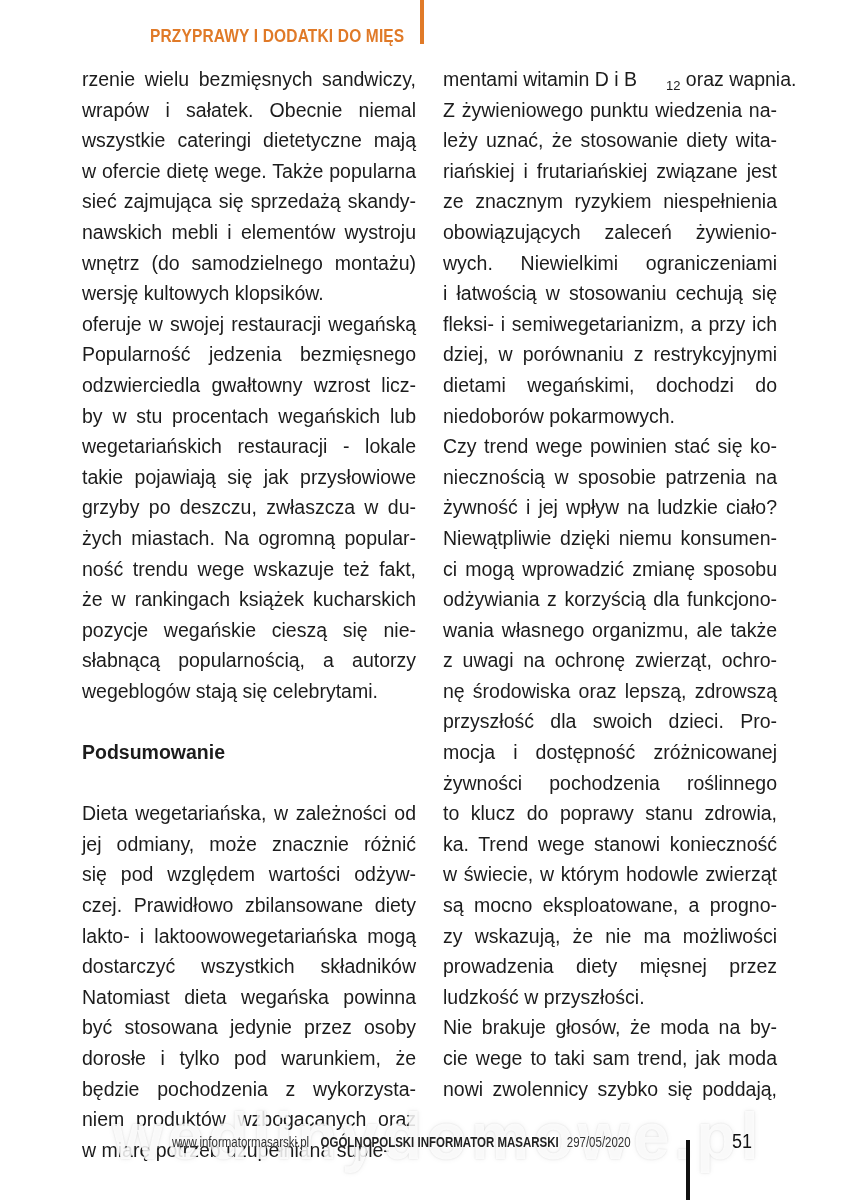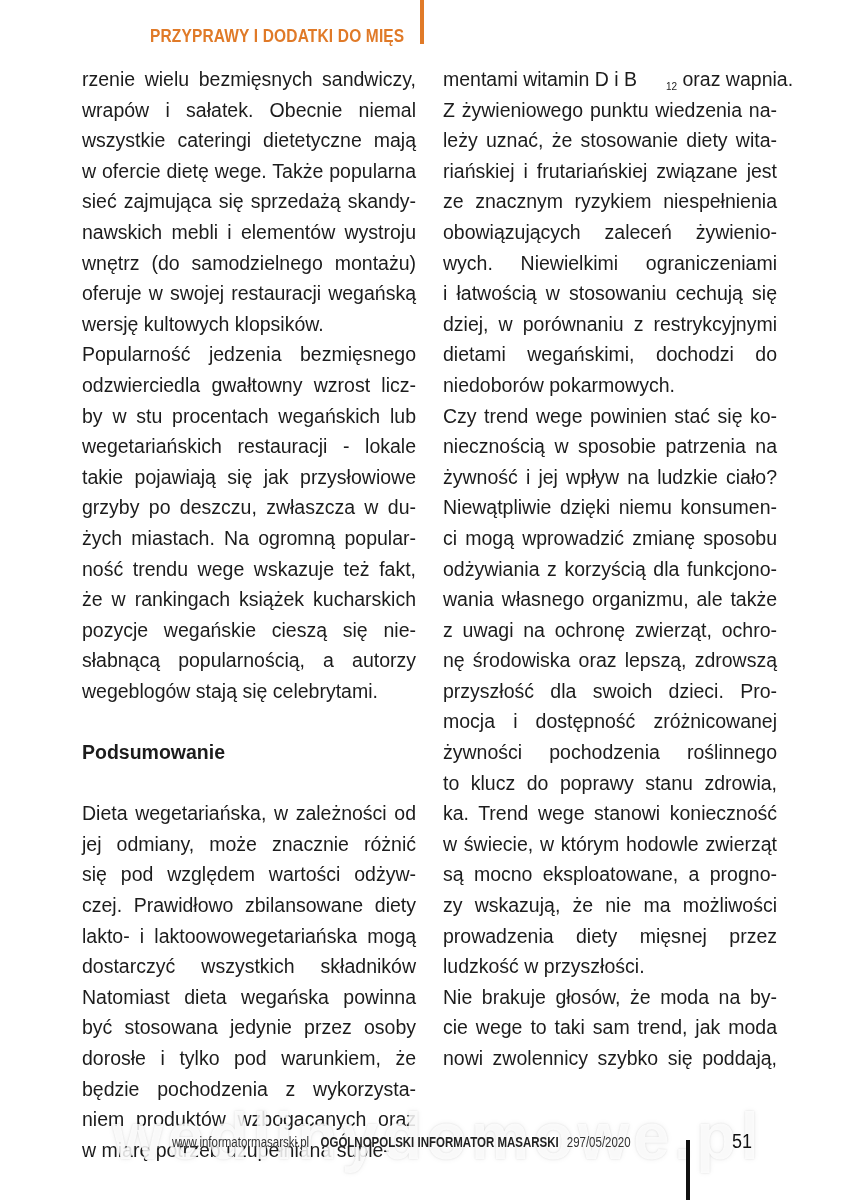--- a/index.html
+++ b/index.html
@@ -55,21 +55,21 @@
     }
     .line.last {
       text-align-last: left;
     }
     .gap { height: 30.6px; }
     .heading {
       font-weight: bold;
       display: block;
       height: 30.6px;
     }
-    sub { font-size: 10px; line-height: 0; vertical-align: -4px; margin-left: 29px; }
+    sub { font-size: 13px; line-height: 0; vertical-align: -4px; margin-left: 29px; }
     .watermark {
       position: absolute;
       left: 112px;
       top: 1098px;
       font-family: "Liberation Sans", sans-serif;
       font-weight: bold;
       font-size: 66px;
       letter-spacing: 4px;
       color: rgba(255,255,255,0.85);
       text-shadow: 0 0 2px rgba(0,0,0,0.12), 0 0 6px rgba(0,0,0,0.06);
@@ -115,22 +115,22 @@
 
 <div class="col col-left">
   <div>
       <span class="line">rzenie wielu bezmięsnych sandwiczy,</span>
       <span class="line">wrapów i sałatek. Obecnie niemal</span>
       <span class="line">wszystkie cateringi dietetyczne mają</span>
       <span class="line">w ofercie dietę wege. Także popularna</span>
       <span class="line">sieć zajmująca się sprzedażą skandy-</span>
       <span class="line">nawskich mebli i elementów wystroju</span>
       <span class="line">wnętrz (do samodzielnego montażu)</span>
+      <span class="line last">wersję kultowych klopsików.</span>
       <span class="line">oferuje w swojej restauracji wegańską</span>
-      <span class="line last">wersję kultowych klopsików.</span>
     </div>
   <div>
       <span class="line">Popularność jedzenia bezmięsnego</span>
       <span class="line">odzwierciedla gwałtowny wzrost licz-</span>
       <span class="line">by w stu procentach wegańskich lub</span>
       <span class="line">wegetariańskich restauracji - lokale</span>
       <span class="line">takie pojawiają się jak przysłowiowe</span>
       <span class="line">grzyby po deszczu, zwłaszcza w du-</span>
       <span class="line">żych miastach. Na ogromną popular-</span>
       <span class="line">ność trendu wege wskazuje też fakt,</span>
@@ -161,20 +161,21 @@
 <div class="col col-right">
   <span class="line"><span>mentami witamin D i B</span><sub>12</sub><span> oraz wapnia.</span></span>
   <div>
       <span class="line">Z żywieniowego punktu wiedzenia na-</span>
       <span class="line">leży uznać, że stosowanie diety wita-</span>
       <span class="line">riańskiej i frutariańskiej związane jest</span>
       <span class="line">ze znacznym ryzykiem niespełnienia</span>
       <span class="line">obowiązujących zaleceń żywienio-</span>
       <span class="line">wych. Niewielkimi ograniczeniami</span>
       <span class="line">i łatwością w stosowaniu cechują się</span>
+      <span class="line">fleksi- i semiwegetarianizm, a przy ich</span>
       <span class="line">dziej, w porównaniu z restrykcyjnymi</span>
       <span class="line">dietami wegańskimi, dochodzi do</span>
       <span class="line last">niedoborów pokarmowych.</span>
     </div>
   <div>
       <span class="line">Czy trend wege powinien stać się ko-</span>
       <span class="line">niecznością w sposobie patrzenia na</span>
       <span class="line">żywność i jej wpływ na ludzkie ciało?</span>
       <span class="line">Niewątpliwie dzięki niemu konsumen-</span>
       <span class="line">ci mogą wprowadzić zmianę sposobu</span>

